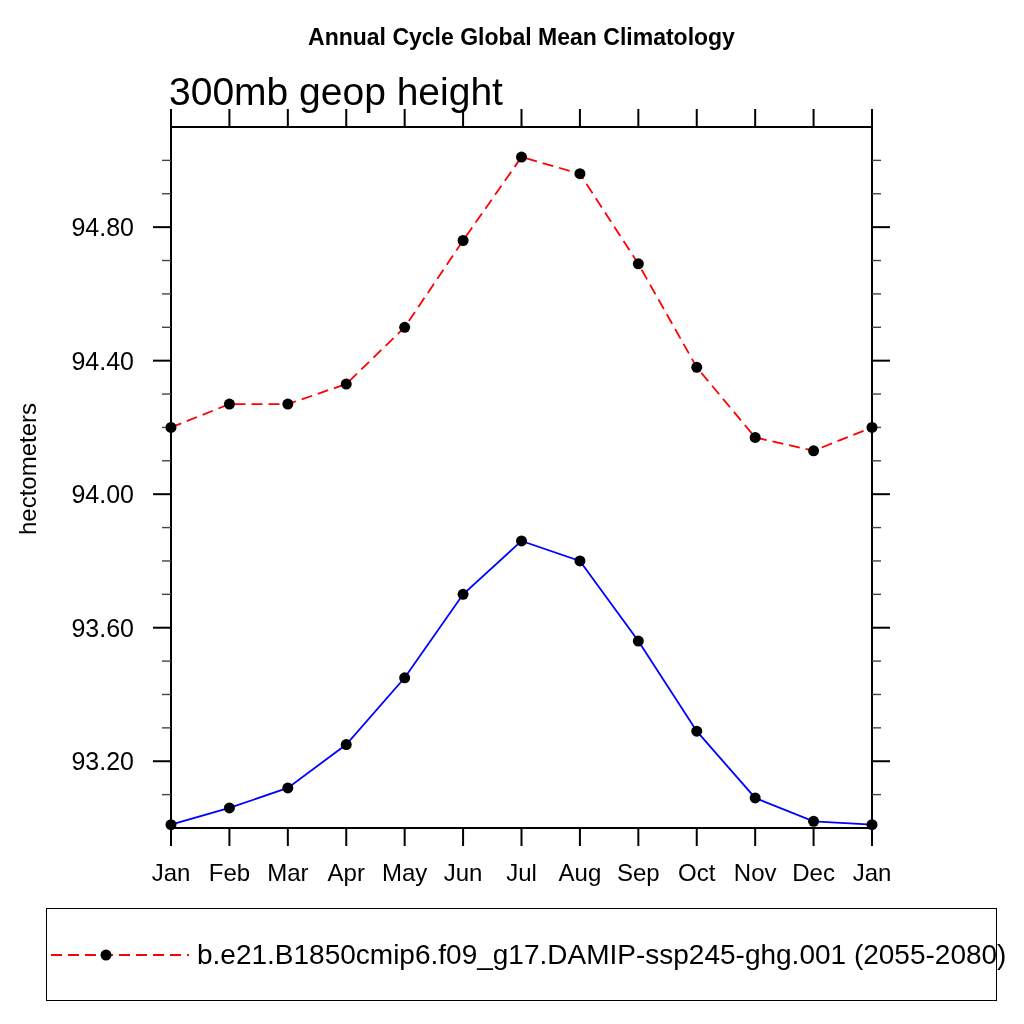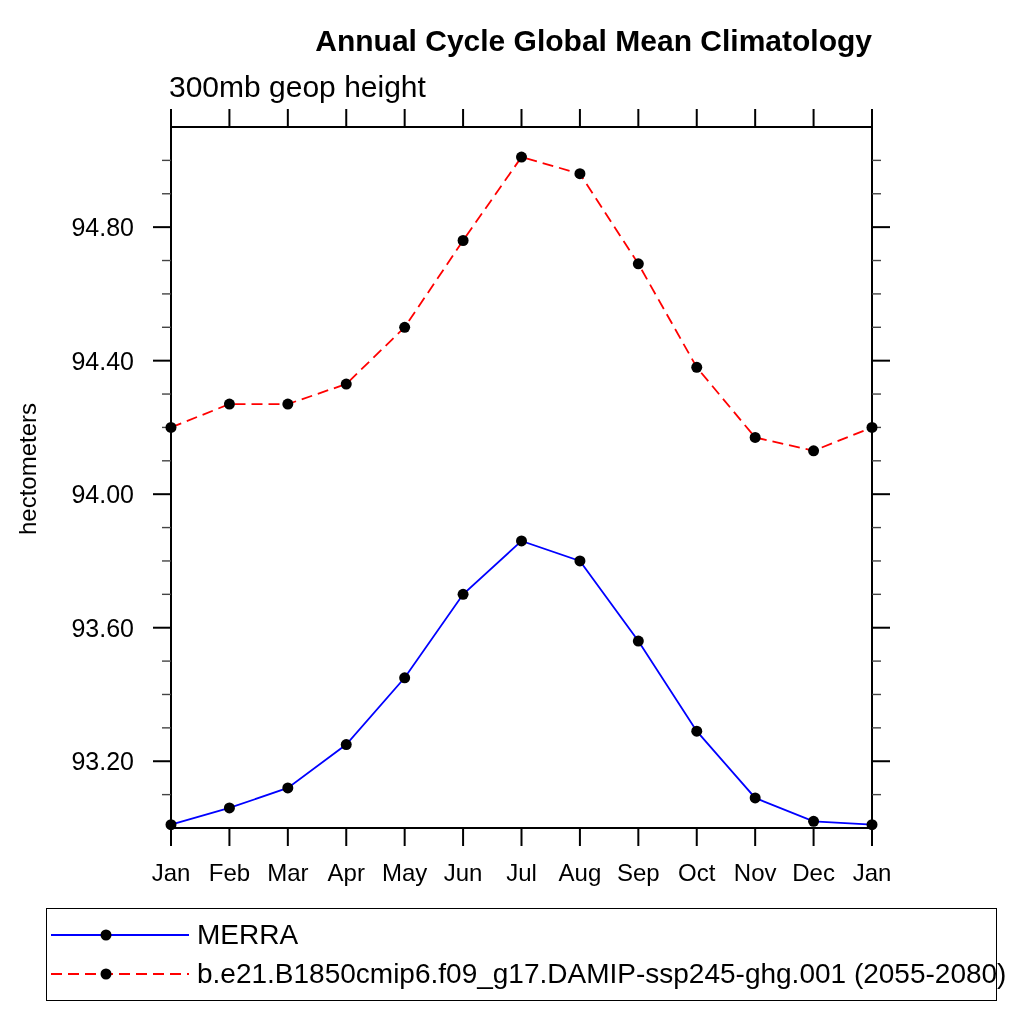--- a/index.html
+++ b/index.html
@@ -1,25 +1,25 @@
 <!DOCTYPE html>
 <html><head>
 <meta charset="utf-8">
 <style>
   html,body{margin:0;padding:0;background:#ffffff;}
   .canvas{
     position:relative;width:1024px;height:1024px;background:#ffffff;overflow:hidden;
     font-family:"Liberation Sans",sans-serif;color:#000;
   }
   .title{
-    position:absolute;left:171px;top:24px;width:701px;text-align:right;
-    font-size:30px;font-weight:bold;letter-spacing:0;
+    position:absolute;left:171px;top:24px;width:701px;text-align:center;
+    font-size:23px;font-weight:bold;letter-spacing:0;
   }
   .subtitle{
-    position:absolute;left:169px;top:70px;font-size:30px;font-weight:normal;
+    position:absolute;left:169px;top:70px;font-size:39px;font-weight:normal;
   }
   .ylabel{
     position:absolute;left:-71px;top:454px;width:200px;height:30px;text-align:center;
     font-size:24px;transform:rotate(-90deg);
   }
   #plot{position:absolute;left:0;top:0;}
   #plot text{font-family:"Liberation Sans",sans-serif;fill:#000;}
   .legend{
     position:absolute;left:46px;top:908px;width:951px;height:93px;
     border:1.5px solid #000;box-sizing:border-box;
@@ -152,27 +152,20 @@
       <circle cx="579.9166666666667" cy="173.73333333333366" r="5.5" fill="#000000"></circle>
       <circle cx="638.3333333333333" cy="263.86190476190404" r="5.5" fill="#000000"></circle>
       <circle cx="696.75" cy="367.3428571428574" r="5.5" fill="#000000"></circle>
       <circle cx="755.1666666666666" cy="437.44285714285553" r="5.5" fill="#000000"></circle>
       <circle cx="813.5833333333334" cy="450.7952380952386" r="5.5" fill="#000000"></circle>
       <circle cx="872" cy="427.4285714285694" r="5.5" fill="#000000"></circle>
     </svg>
 
   <div class="legend">
     <div class="legend-row">
-      <svg class="key" id="key-0" width="142" height="30" viewBox="0 0 142 30">
-          <line x1="2" y1="15" x2="140" y2="15" stroke="#0000ff" stroke-width="2"></line>
-          <circle cx="57" cy="15" r="5.5" fill="#000000"></circle>
-        </svg>
-      <span class="lab">MERRA</span>
-    </div>
-    <div class="legend-row">
       <svg class="key" id="key-1" width="142" height="30" viewBox="0 0 142 30">
           <line x1="2" y1="15" x2="140" y2="15" stroke="#ff0000" stroke-width="2" stroke-dasharray="11 6"></line>
           <circle cx="57" cy="15" r="5.5" fill="#000000"></circle>
         </svg>
       <span class="lab">b.e21.B1850cmip6.f09_g17.DAMIP-ssp245-ghg.001 (2055-2080)</span>
     </div>
   </div>
 
 </div>
 

